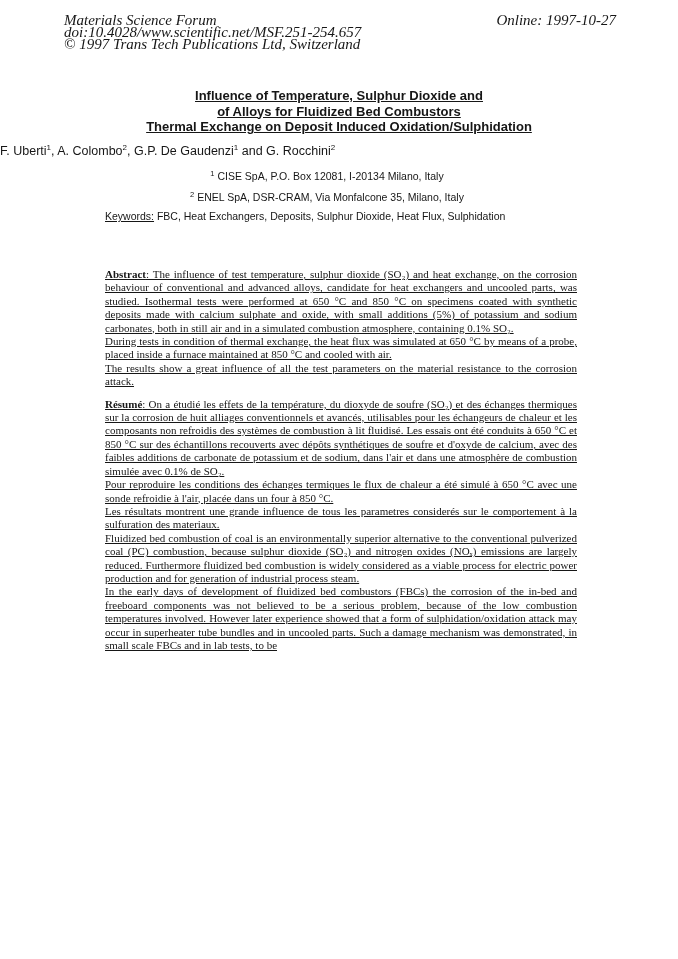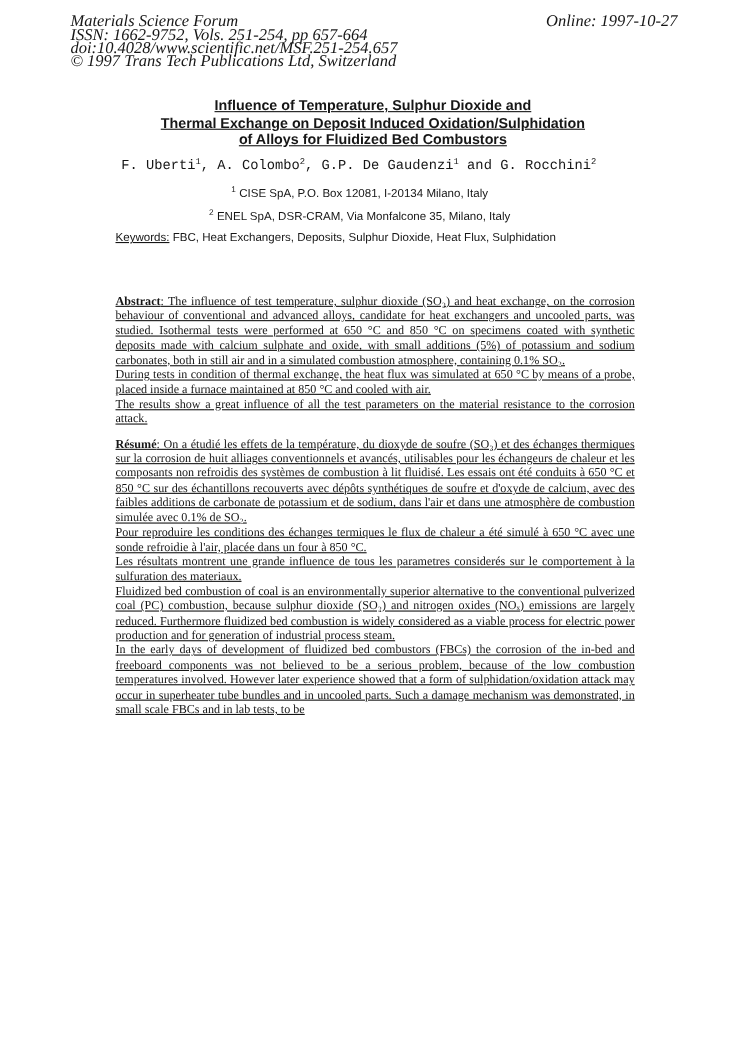--- a/index.html
+++ b/index.html
@@ -44,22 +44,22 @@
     line-height: 15.5px;
     text-decoration: underline;
   }
 
   
   .authors-line {
     position: absolute;
     top: 144px;
     left: 0;
     width: 542px;
-    text-align: right;
-    font-family: Liberation Mono, monospace;
+    text-align: left;
+    font-family: Liberation Sans, sans-serif;
     font-size: 12.5px;
     line-height: 15px;
   }
   .authors-line sup { font-size: 8px; line-height: 0; }
   .affiliation {
     position: absolute;
     left: 0;
     width: 654px;
     text-align: center;
     font-family: "Liberation Sans", "DejaVu Sans", sans-serif;
@@ -106,31 +106,30 @@
   .section-num { display: inline-block; width: 45px; }
 </style>
 </head>
 <body>
 
 <div class="page">
 
   <div class="running-head">
     <div class="hdr-left">
       <div>Materials Science Forum</div>
-      <div>ISSN: 1662-9752, Vols. 251-254, pp 657-664</div>
       <div>doi:10.4028/www.scientific.net/MSF.251-254.657</div>
       <div>© 1997 Trans Tech Publications Ltd, Switzerland</div>
     </div>
     <div class="hdr-right">Online: 1997-10-27</div>
   </div>
 
   <div class="title-block">
     <div>Influence of Temperature, Sulphur Dioxide and</div>
+    <div>of Alloys for Fluidized Bed Combustors</div>
     <div>Thermal Exchange on Deposit Induced Oxidation/Sulphidation</div>
-    <div>of Alloys for Fluidized Bed Combustors</div>
   </div>
 
   <div class="authors-line"><span>F. Uberti</span><sup>1</sup><span>, A. Colombo</span><sup>2</sup><span>, G.P. De Gaudenzi</span><sup>1</sup><span> and G. Rocchini</span><sup>2</sup></div>
 
   <div class="affiliation affil-1"><sup>1</sup><span> CISE SpA, P.O. Box 12081, I-20134 Milano, Italy</span></div>
   <div class="affiliation affil-2"><sup>2</sup><span> ENEL SpA, DSR-CRAM, Via Monfalcone 35, Milano, Italy</span></div>
 
   <div class="keywords"><span class="kw-label">Keywords:</span><span> FBC, Heat Exchangers, Deposits, Sulphur Dioxide, Heat Flux, Sulphidation</span></div>
 
   <div class="content">

